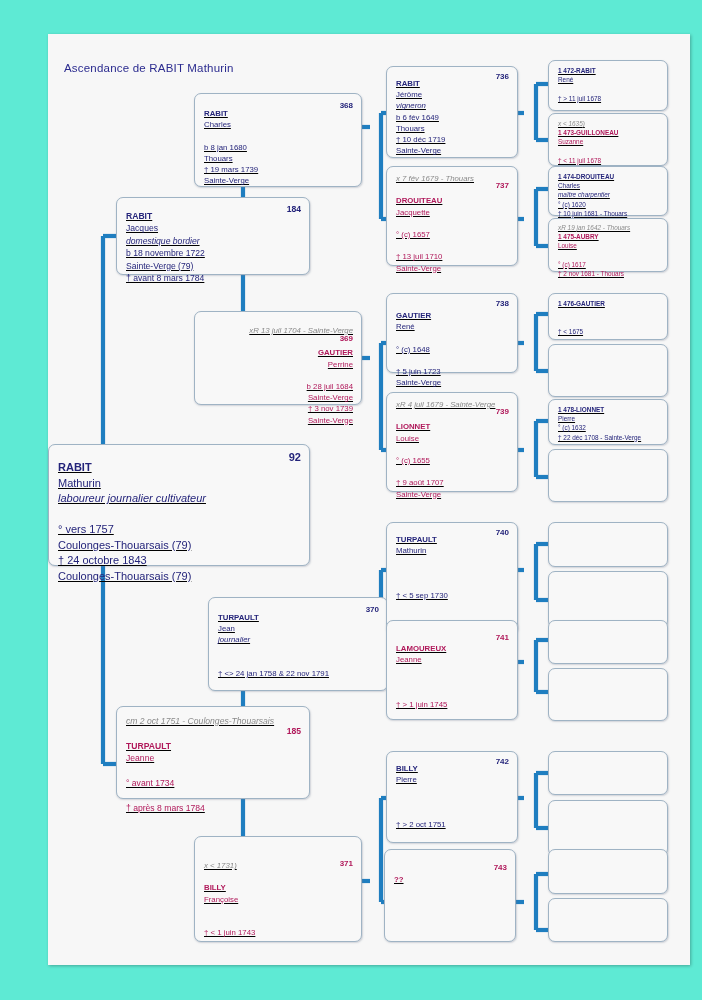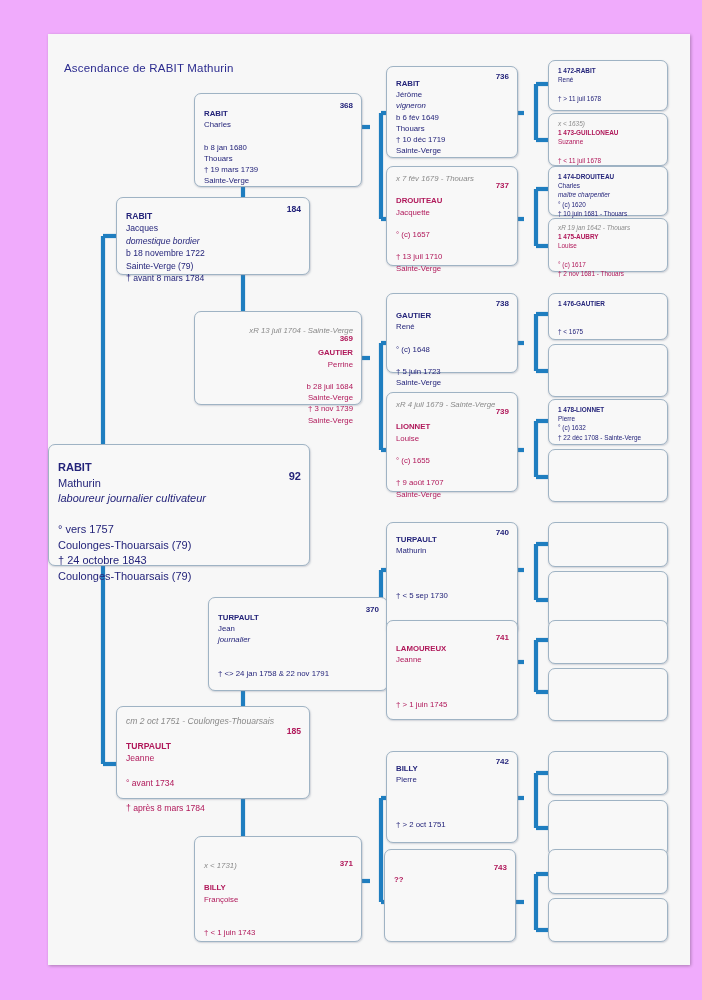--- a/index.html
+++ b/index.html
@@ -1,27 +1,27 @@
 <!DOCTYPE html>
 <html><head>
 <meta charset="utf-8">
 <style>
   html,body{margin:0;padding:0;background:#ffffff;}
   body{font-family:"Liberation Sans", sans-serif;}
-  #root{position:relative;width:702px;height:1000px;overflow:hidden;background:#f0abfc;}
+  #root{position:relative;width:702px;height:1000px;overflow:hidden;background:#5eead4;}
   #page{position:absolute;left:48px;top:34px;width:642px;height:931px;background:#f7f7f7;
         box-shadow:1px 1px 3px rgba(0,0,0,.28);}
   #title{position:absolute;left:64px;top:62px;font-size:11.5px;color:#2b2b8f;letter-spacing:.2px;}
 
   .lines{position:absolute;left:0;top:0;width:702px;height:1000px;pointer-events:none;}
 
   .box{position:absolute;box-sizing:border-box;background:#f8f8f8;border:1px solid #9fb3c4;
        border-radius:7px;box-shadow:0.5px 1px 1.5px rgba(120,130,150,.30);}
   .box .num{position:absolute;right:8px;font-weight:bold;font-size:7.6px;}
-  .lines-box{position:absolute;left:9px;right:8px;}
+  .lines-box{position:absolute;left:9px;right:8px;text-decoration:underline;}
 
   
   .sn{font-weight:bold;}
   .ev{font-style:italic;color:#8a8a8a;}
   .oc{font-style:italic;}
   .m{color:#24247a;}   
   .f{color:#b0185a;}   
   .blank{visibility:hidden;}
 
   
@@ -134,21 +134,21 @@
       <path d="M356 127 L370 127"></path>
         <path d="M356 358 L370 358"></path>
       <path d="M356 643 L370 643"></path>
         <path d="M356 881 L370 881"></path>
       <path d="M310 236 L232 236"></path>
         <path d="M310 764 L232 764"></path>
     </g>
   </svg>
 
   <div class="box c1" style="left:48px;top:444px;width:262px;height:122px;">
-    <div class="num m" style="top:25px;">92</div>
+    <div class="num m" style="top:6px;">92</div>
     <div class="lines-box" style="top:15px;">
       <div class="ln sn m">RABIT</div>
       <div class="ln m">Mathurin</div>
       <div class="ln oc m">laboureur journalier cultivateur</div>
       <div class="ln blank">.</div>
       <div class="ln m">° vers 1757</div>
       <div class="ln m">Coulonges-Thouarsais (79)</div>
       <div class="ln m">† 24 octobre 1843</div>
       <div class="ln m">Coulonges-Thouarsais (79)</div>
     </div>

